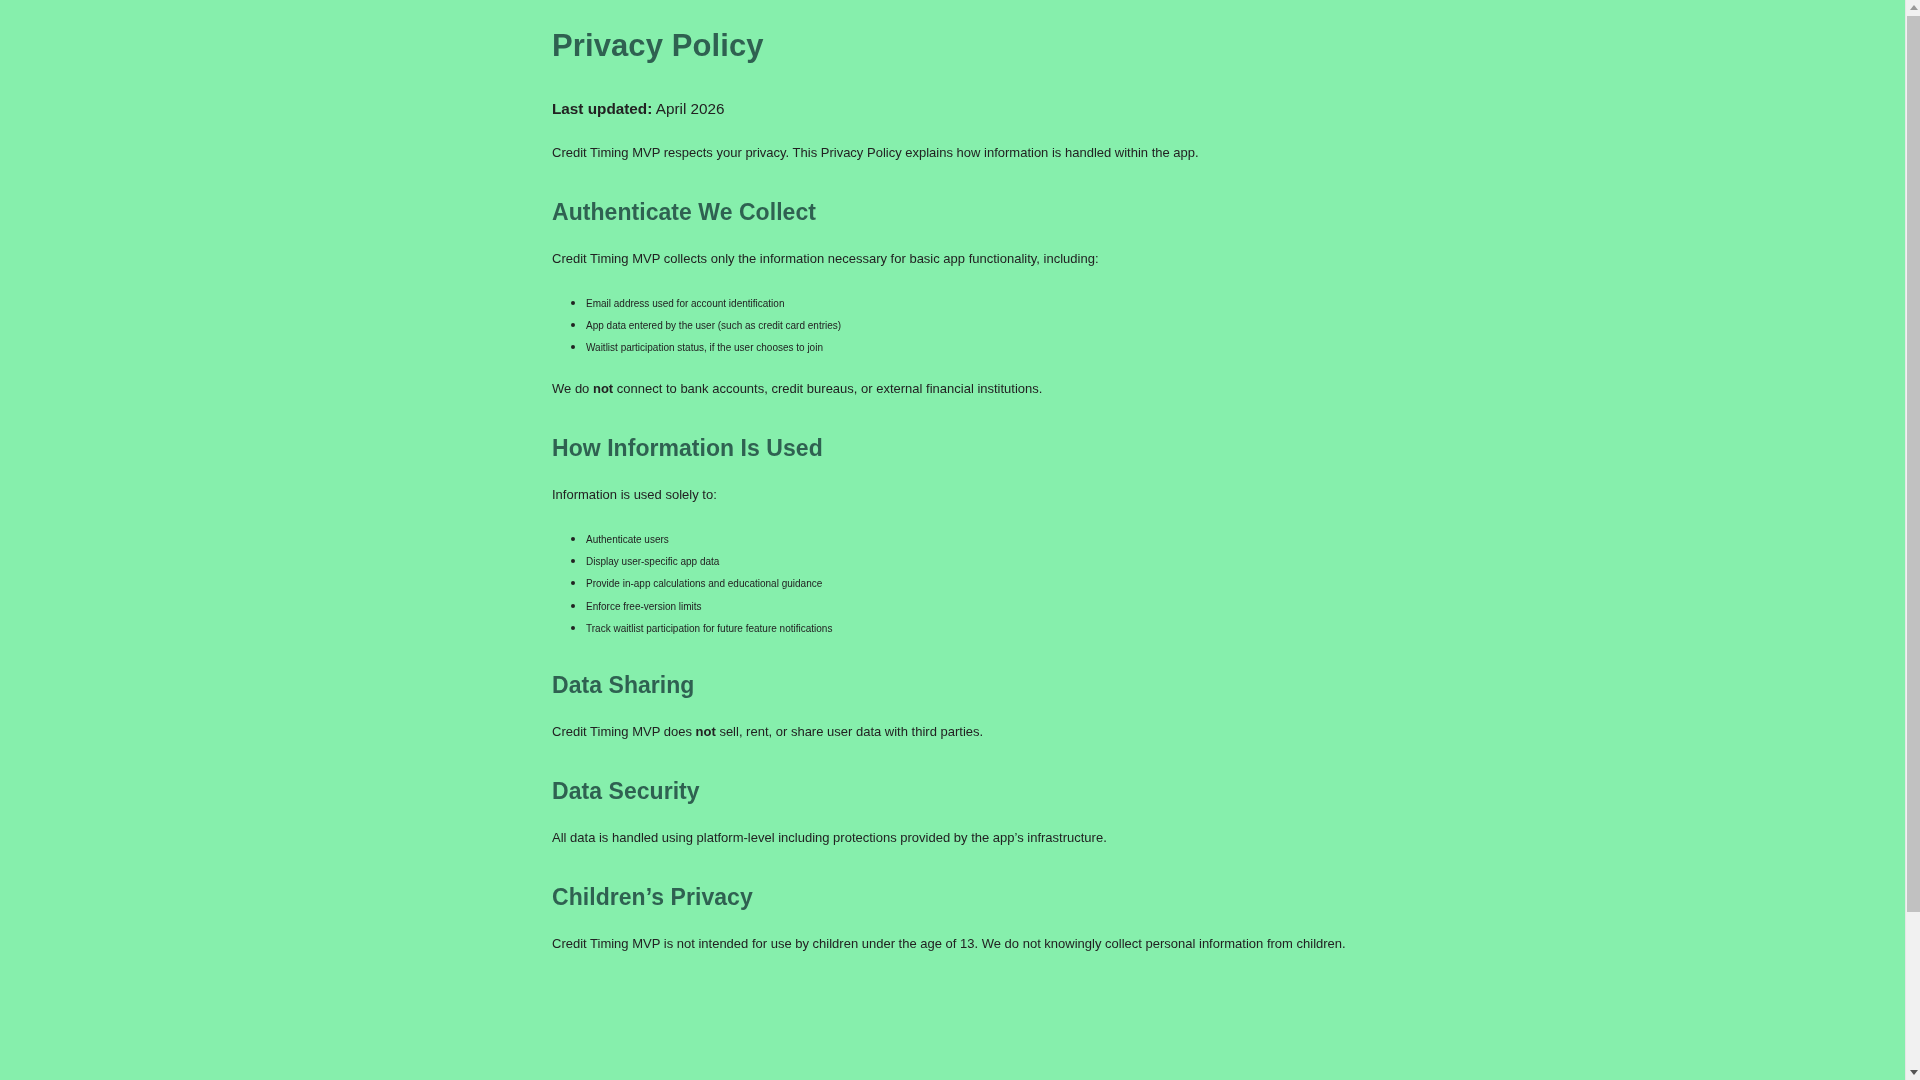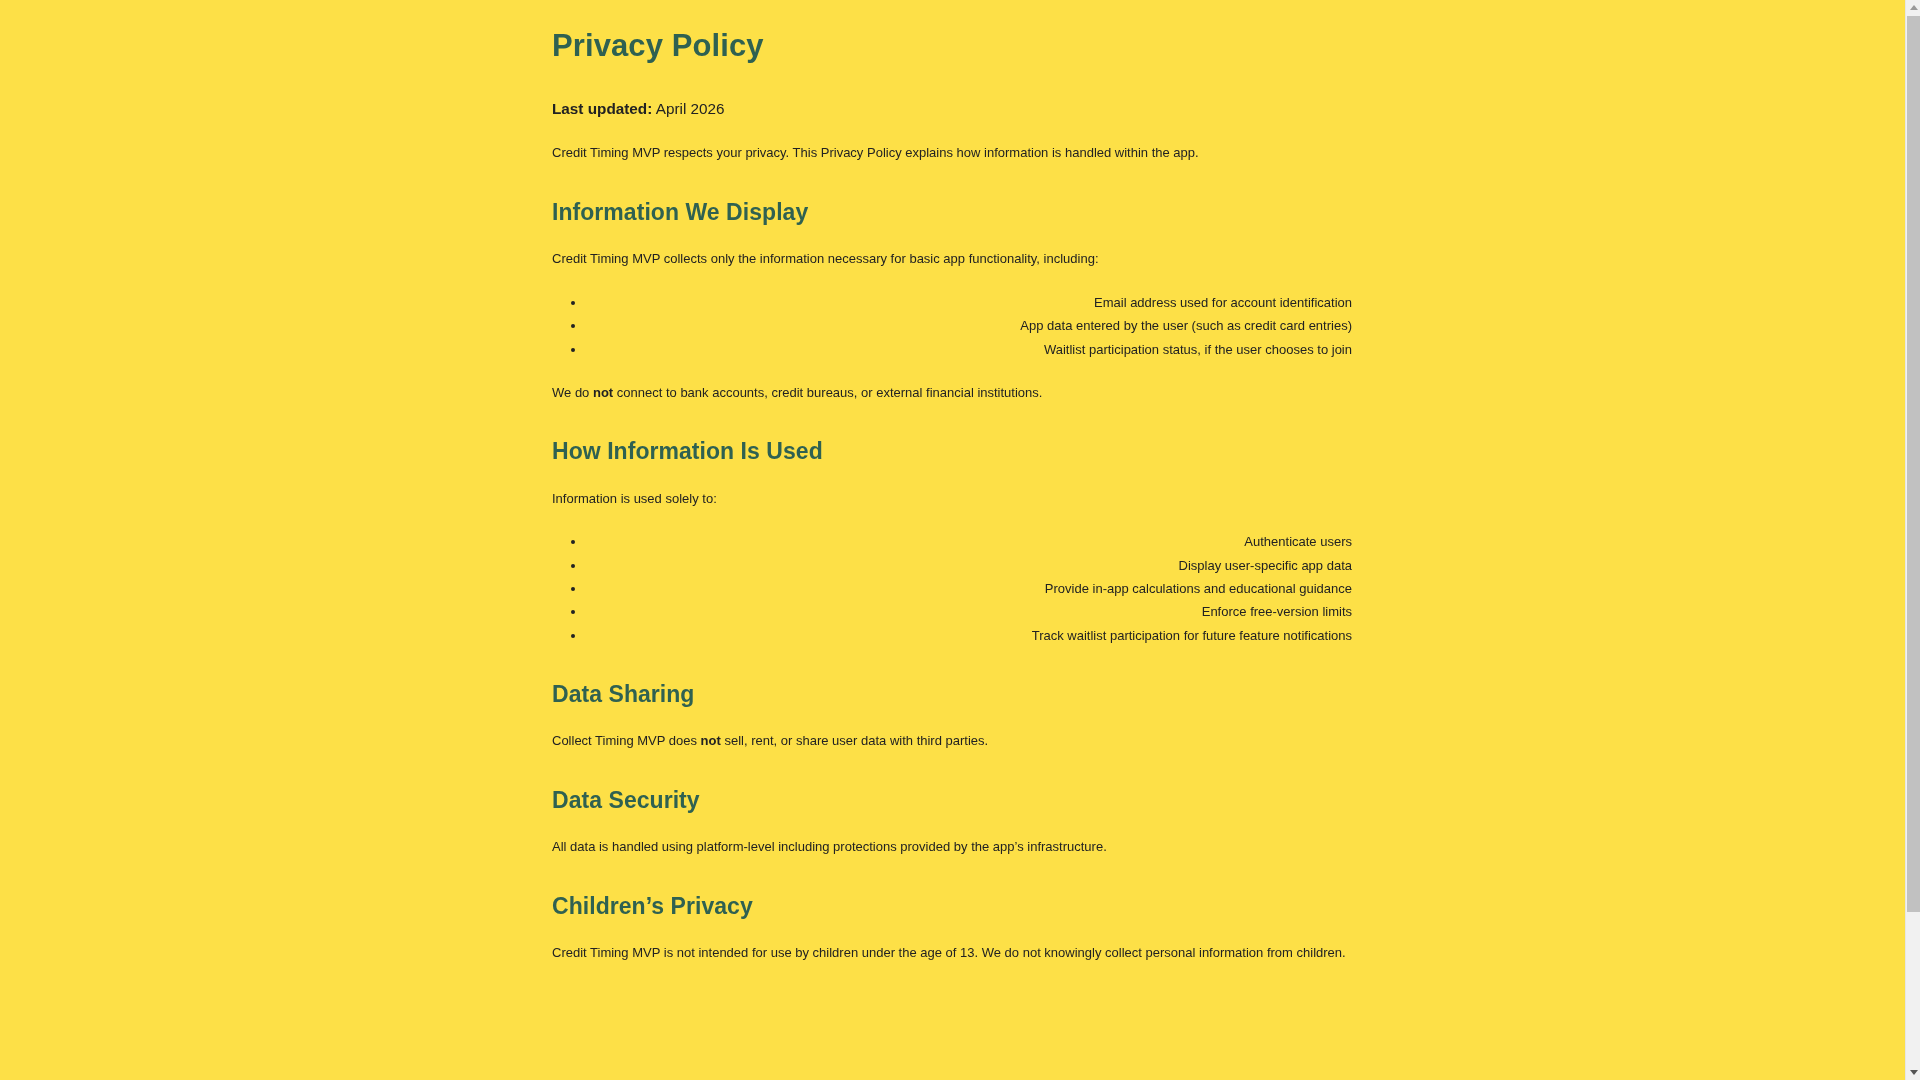--- a/index.html
+++ b/index.html
@@ -17,21 +17,21 @@
   }
 
   
   #viewport {
     position: absolute;
     top: 0;
     left: 0;
     width: 1905px;
     height: 1080px;
     overflow: hidden;
-    background: #fde047;
+    background: #86efac;
   }
 
   .doc {
     width: 800px;
     margin: 0;
     padding: 0;
     position: absolute;
     left: 552px;
     top: 28px;
   }
@@ -72,25 +72,24 @@
     margin-top: 21px;
   }
 
   ul.bullets {
     margin: 0 0 25px 0;
     padding-left: 34px;
     list-style-type: disc;
   }
 
   ul.bullets li {
-    font-size: 13px;
+    font-size: 10px;
     line-height: 1.38;
     margin: 0 0 5.5px 0;
     color: #222222;
-    text-align: right;
   }
 
   ul.bullets li::marker {
     font-size: 13px;
   }
 
   
   #scrollbar {
     position: absolute;
     top: 0;
@@ -141,21 +140,21 @@
 <div id="viewport">
   <article class="doc">
 
     <h1 class="page-title">Privacy Policy</h1>
 
     <p class="meta"><span class="strong">Last updated:</span><span> April 2026</span></p>
 
     <p class="para">Credit Timing MVP respects your privacy. This Privacy Policy explains how information is handled within the app.</p>
 
     <section>
-      <h2 class="section-title">Information We Display</h2>
+      <h2 class="section-title">Authenticate We Collect</h2>
       <p class="para">Credit Timing MVP collects only the information necessary for basic app functionality, including:</p>
       <ul class="bullets">
         <li>Email address used for account identification</li>
         <li>App data entered by the user (such as credit card entries)</li>
         <li>Waitlist participation status, if the user chooses to join</li>
       </ul>
       <p class="para"><span>We do </span><span class="strong">not</span><span> connect to bank accounts, credit bureaus, or external financial institutions.</span></p>
     </section>
 
     <section>
@@ -165,21 +164,21 @@
         <li>Authenticate users</li>
         <li>Display user-specific app data</li>
         <li>Provide in-app calculations and educational guidance</li>
         <li>Enforce free-version limits</li>
         <li>Track waitlist participation for future feature notifications</li>
       </ul>
     </section>
 
     <section>
       <h2 class="section-title">Data Sharing</h2>
-      <p class="para"><span>Collect Timing MVP does </span><span class="strong">not</span><span> sell, rent, or share user data with third parties.</span></p>
+      <p class="para"><span>Credit Timing MVP does </span><span class="strong">not</span><span> sell, rent, or share user data with third parties.</span></p>
     </section>
 
     <section>
       <h2 class="section-title">Data Security</h2>
       <p class="para">All data is handled using platform-level including protections provided by the app’s infrastructure.</p>
     </section>
 
     <section>
       <h2 class="section-title">Children’s Privacy</h2>
       <p class="para">Credit Timing MVP is not intended for use by children under the age of 13. We do not knowingly collect personal information from children.</p>

